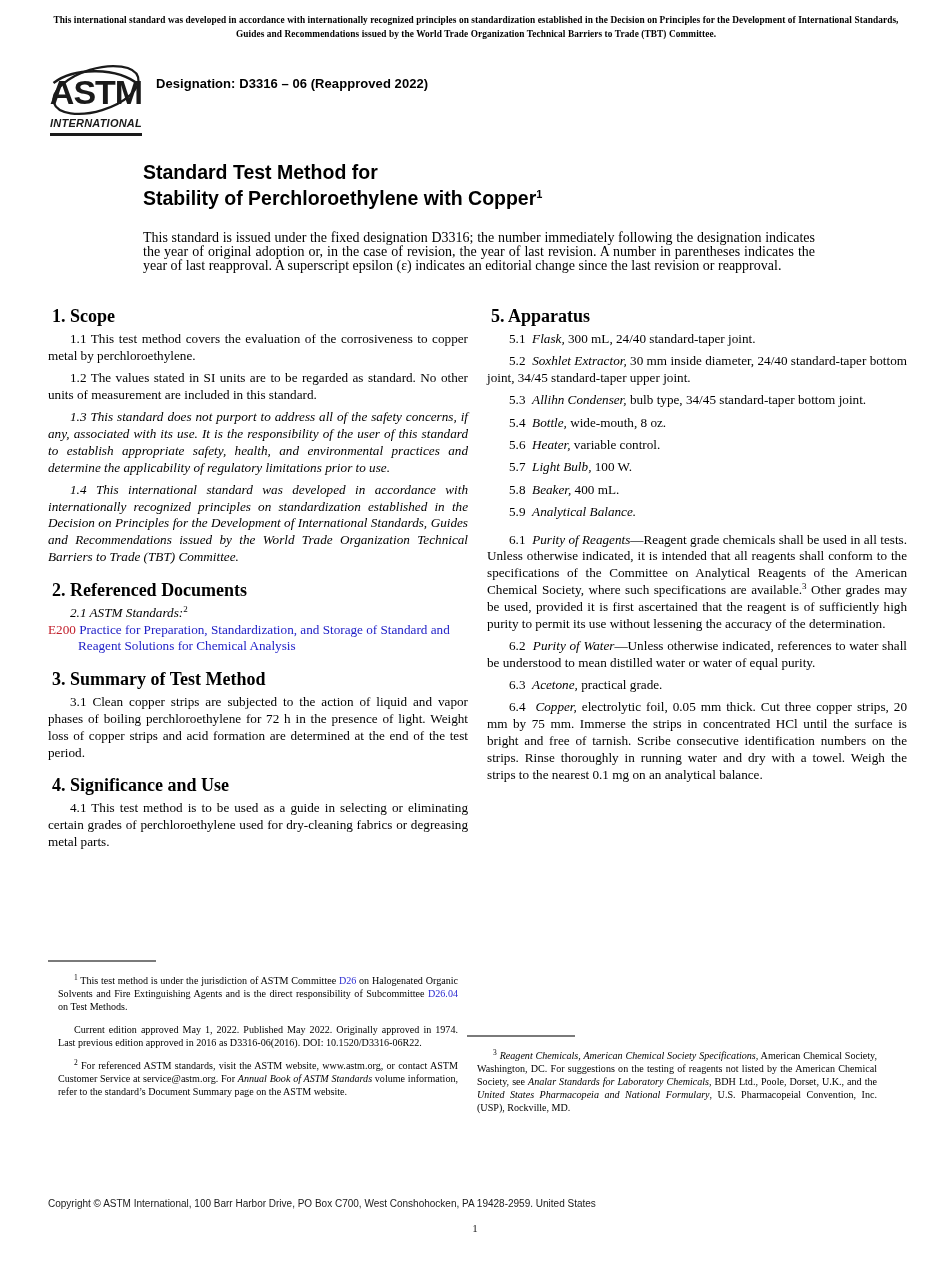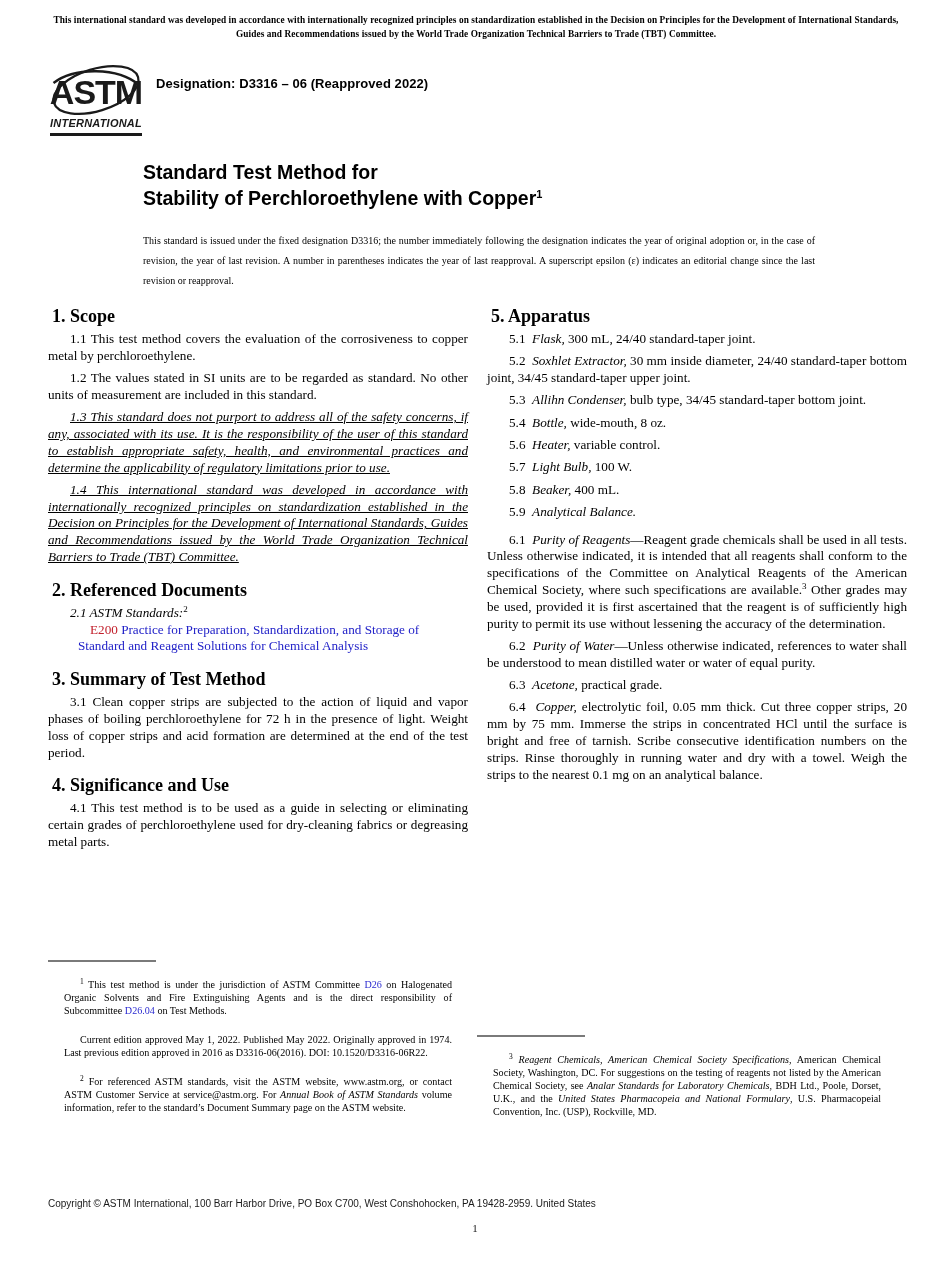--- a/index.html
+++ b/index.html
@@ -101,22 +101,22 @@
     vertical-align: super;
     line-height: 0;
   }
 
   
   .issued {
     position: absolute;
     left: 143px;
     top: 231px;
     width: 672px;
-    font-size: 10px;
-    line-height: 20px;
+    font-size: 14px;
+    line-height: 14px;
     text-align: justify;
   }
 
   
   .col {
     position: absolute;
     top: 303px;
     width: 420px;
     font-size: 13.2px;
     line-height: 16.8px;
@@ -136,54 +136,54 @@
   p.para {
     margin: 0;
     padding: 0;
     text-indent: 22px;
     text-align: justify;
     text-justify: inter-word;
     line-height: 16.8px;
   }
   p.para + p.para { margin-top: 5.5px; }
   h2.sec + p.para { margin-top: 6px; }
-  p.para.italic { font-style: italic; text-decoration: underline; }
+  p.para.italic { font-style: italic; }
   .it { font-style: italic; }
   .sup { font-size: 9px; vertical-align: super; line-height: 0; }
 
   .ref-line {
     margin: 0;
     padding: 0;
     text-indent: 0;
     padding-left: 30px;
     text-align: left;
     line-height: 16.8px;
   }
   .ref-line .hang {
     display: block;
     text-indent: -30px;
   }
-  .ref-desig { color: #c2202c; margin-left: 42px; }
+  .ref-desig { color: #c2202c; }
   .ref-title { color: #2222c8; }
 
   
   .footnote-wrap {
     position: absolute;
     width: 420px;
   }
   .fn-left  { left: 48px;  top: 960px; }
-  .fn-right { left: 477px; top: 1035px; }
+  .fn-right { left: 467px; top: 1035px; }
   .fn-rule {
     width: 108px;
     height: 1.6px;
     background: #7a7a7a;
     margin-bottom: 12px;
   }
   p.fn {
-    margin: 16px;
+    margin: 10px;
     padding: 0;
     font-size: 10.1px;
     line-height: 13.1px;
     text-align: justify;
     text-indent: 16px;
   }
   p.fn + p.fn { margin-top: 1px; }
   .fn .sup { font-size: 7.5px; }
 
   

